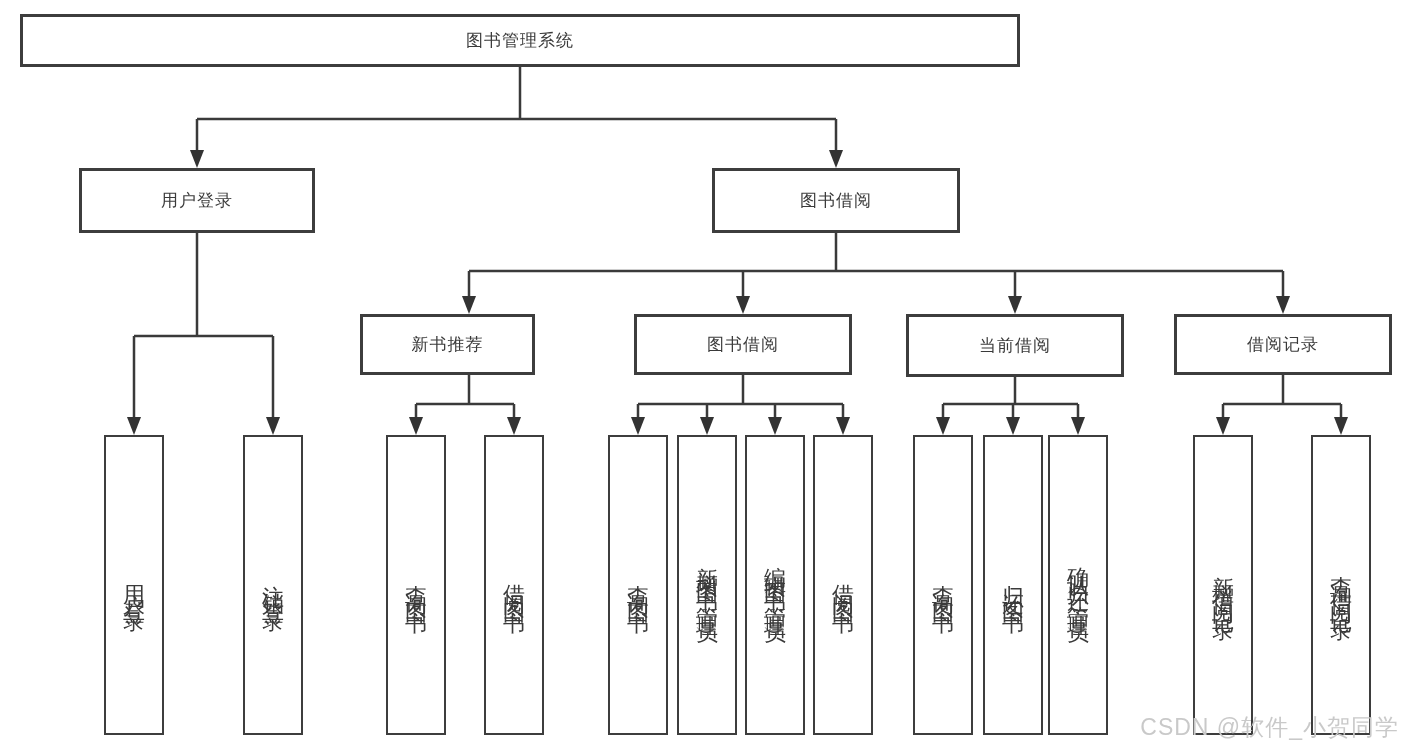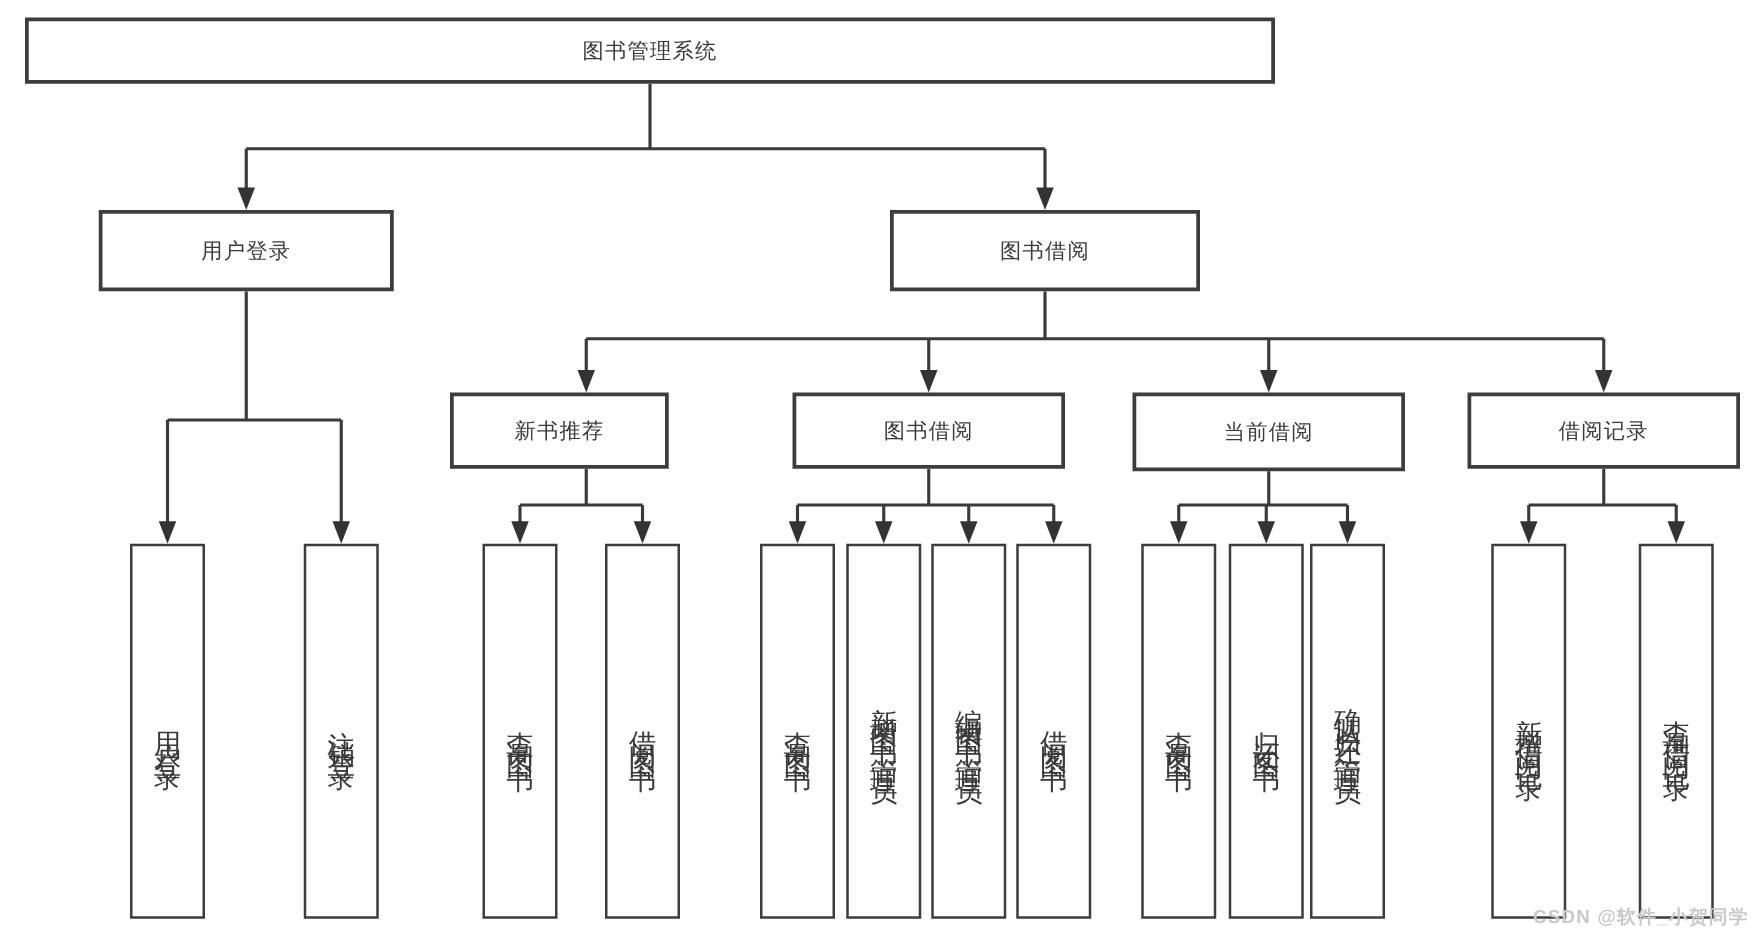--- a/index.html
+++ b/index.html
@@ -34,26 +34,25 @@
     letter-spacing:9px;
     color:#3a3a3a;
     line-height:1;
   }
   .vlabel.tight{letter-spacing:8px;}
   svg.wires{position:absolute;left:0;top:0;z-index:1;}
   .watermark{
     position:absolute;
     right:6px;
     bottom:4px;
-    font-size:15px;
+    font-size:23px;
     color:#c9c9c9;
     z-index:5;
     letter-spacing:1px;
     white-space:nowrap;
-    font-weight:bold;
   }
 </style>
 </head>
 <body>
 
 <div class="canvas">
 
   <svg class="wires" width="1405" height="747" viewBox="0 0 1405 747">
     <g stroke="#3a3a3a" stroke-width="2.5" fill="none">
 

